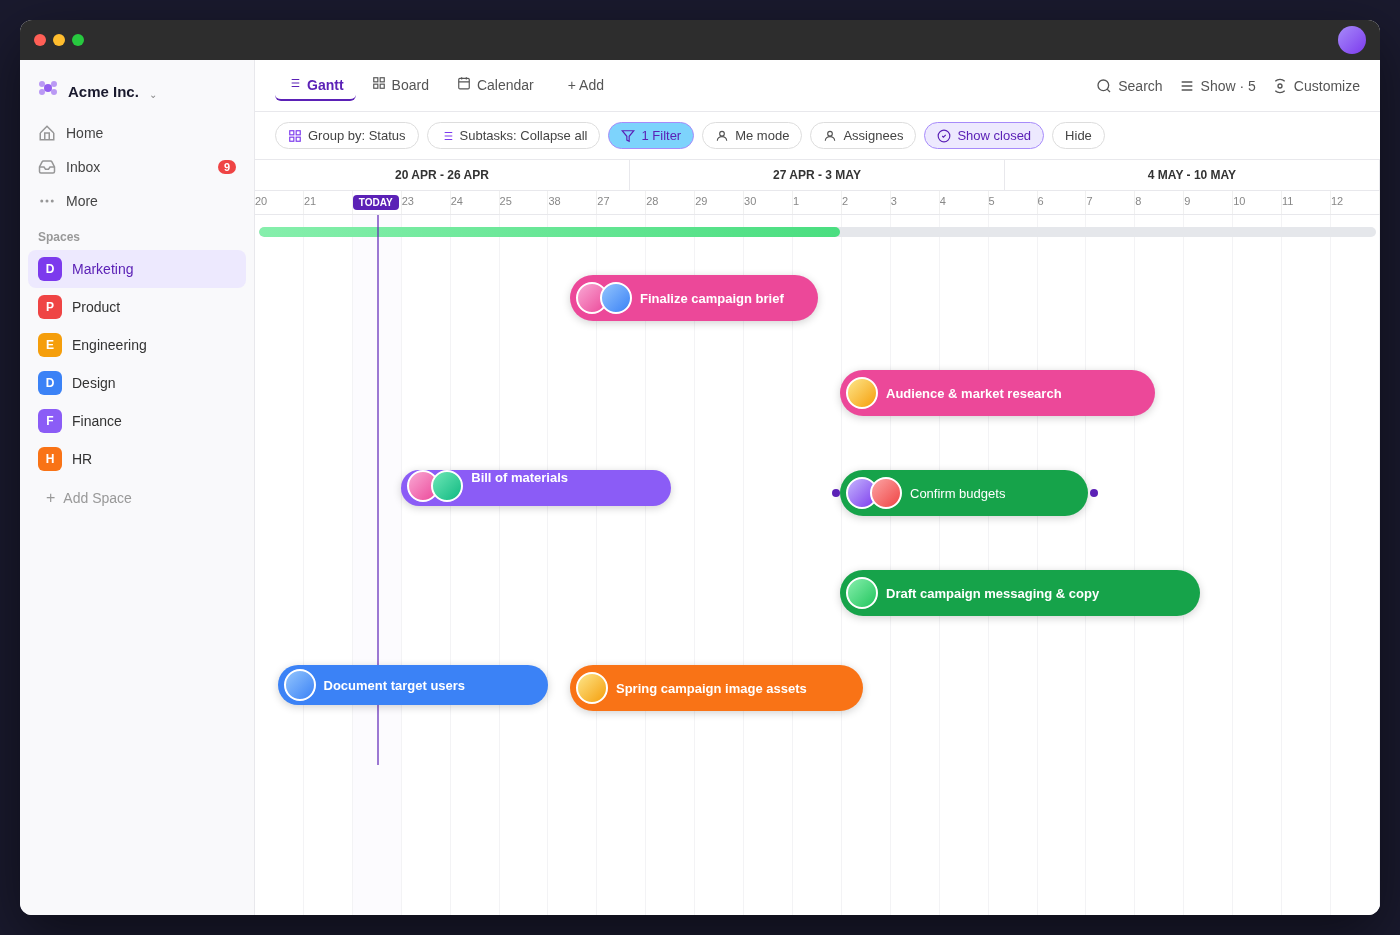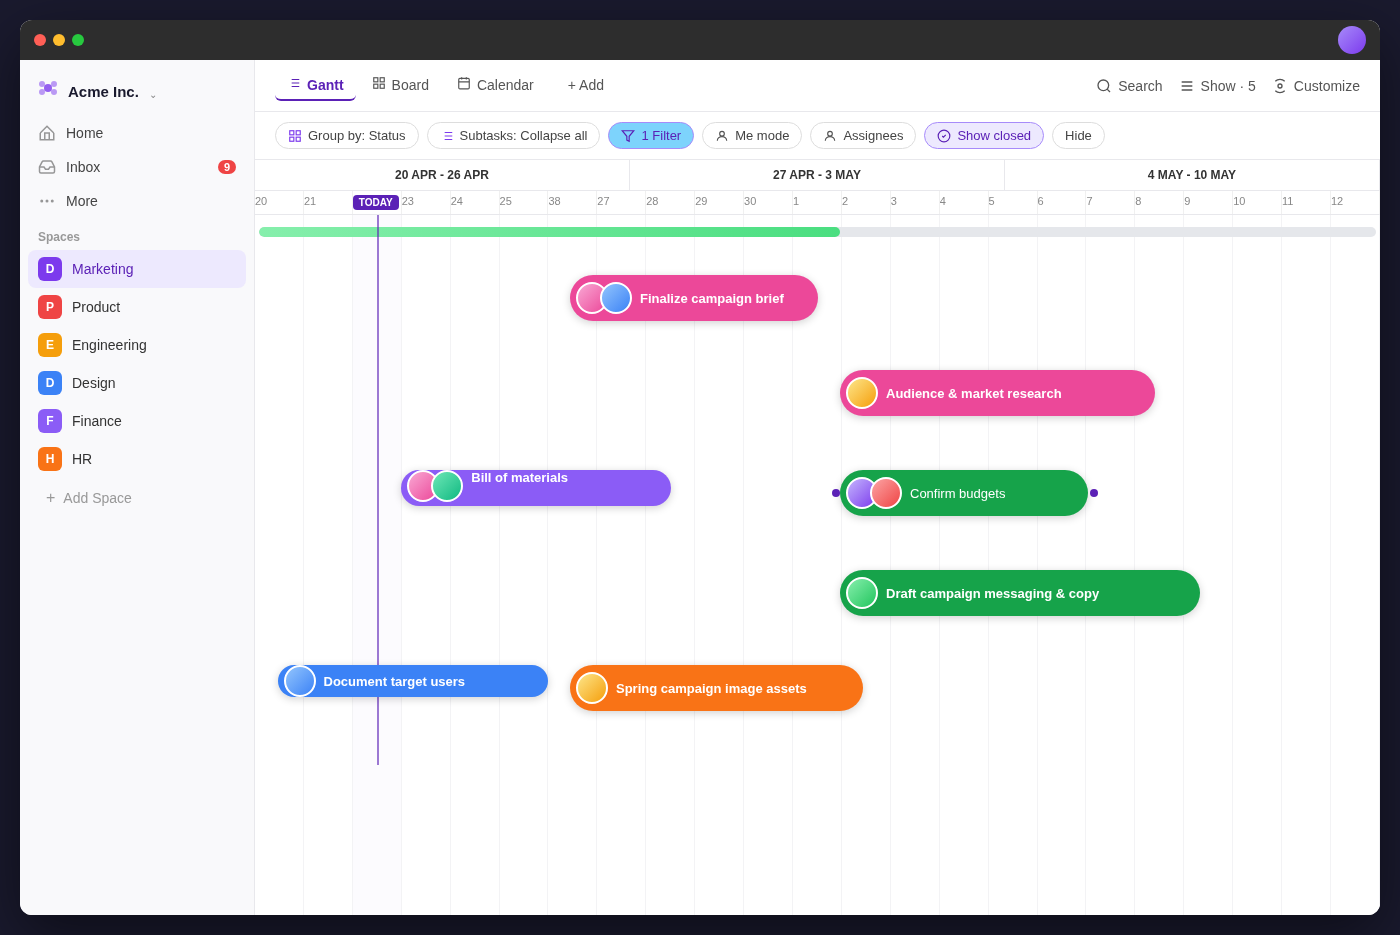--- a/index.html
+++ b/index.html
@@ -621,21 +621,21 @@
                   <div style="width: 32px; height: 32px; border-radius: 50%; border: 2px solid white; background: linear-gradient(135deg, rgb(252, 165, 165), rgb(239, 68, 68)); margin-left: -8px; flex-shrink: 0;"></div>
                 </div>
                 <span>Confirm budgets</span>
               </div>
               <div class="task-bar" style="left: 52%; width: 32%; top: 355px; background: rgb(22, 163, 74); position: absolute; height: 46px; border-radius: 23px; display: flex; align-items: center; padding: 0px 14px 0px 6px; font-size: 13px; font-weight: 600; color: white; cursor: pointer; box-shadow: rgba(0, 0, 0, 0.18) 0px 2px 8px; z-index: 10; white-space: nowrap; overflow: hidden;">
                 <div class="task-avatar-group" style="display: flex; margin-right: 8px; align-items: center;">
                   <div style="width: 32px; height: 32px; border-radius: 50%; border: 2px solid white; background: linear-gradient(135deg, rgb(134, 239, 172), rgb(34, 197, 94)); margin-left: 0px; flex-shrink: 0;"></div>
                 </div>
                 <span>Draft campaign messaging &amp; copy</span>
               </div>
-              <div class="task-bar" style="left: 2%; width: 24%; top: 450px; background: rgb(59, 130, 246); position: absolute; height: 32px; border-radius: 23px; display: flex; align-items: center; padding: 0px 14px 0px 6px; font-size: 13px; font-weight: 600; color: white; cursor: pointer; box-shadow: rgba(0, 0, 0, 0.18) 0px 2px 8px; z-index: 10; white-space: nowrap; overflow: hidden;">
+              <div class="task-bar" style="left: 2%; width: 24%; top: 450px; background: rgb(59, 130, 246); position: absolute; height: 40px; border-radius: 23px; display: flex; align-items: center; padding: 0px 14px 0px 6px; font-size: 13px; font-weight: 600; color: white; cursor: pointer; box-shadow: rgba(0, 0, 0, 0.18) 0px 2px 8px; z-index: 10; white-space: nowrap; overflow: hidden;">
                 <div class="task-avatar-group" style="display: flex; margin-right: 8px; align-items: center;">
                   <div style="width: 32px; height: 32px; border-radius: 50%; border: 2px solid white; background: linear-gradient(135deg, rgb(147, 197, 253), rgb(59, 130, 246)); margin-left: 0px; flex-shrink: 0;"></div>
                 </div>
                 <span>Document target users</span>
               </div>
               <div class="task-bar" style="left: 28%; width: 26%; top: 450px; background: rgb(249, 115, 22); position: absolute; height: 46px; border-radius: 23px; display: flex; align-items: center; padding: 0px 14px 0px 6px; font-size: 13px; font-weight: 600; color: white; cursor: pointer; box-shadow: rgba(0, 0, 0, 0.18) 0px 2px 8px; z-index: 10; white-space: nowrap; overflow: hidden;">
                 <div class="task-avatar-group" style="display: flex; margin-right: 8px; align-items: center;">
                   <div style="width: 32px; height: 32px; border-radius: 50%; border: 2px solid white; background: linear-gradient(135deg, rgb(253, 230, 138), rgb(245, 158, 11)); margin-left: 0px; flex-shrink: 0;"></div>
                 </div>
                 <span>Spring campaign image assets</span>

